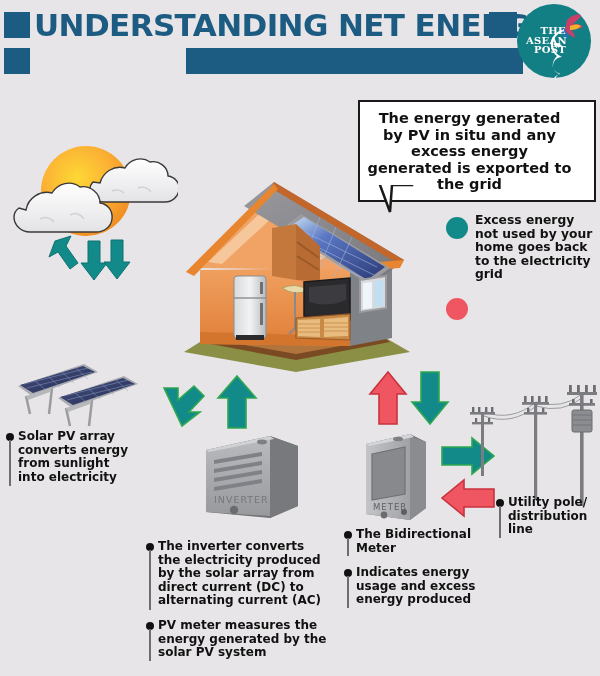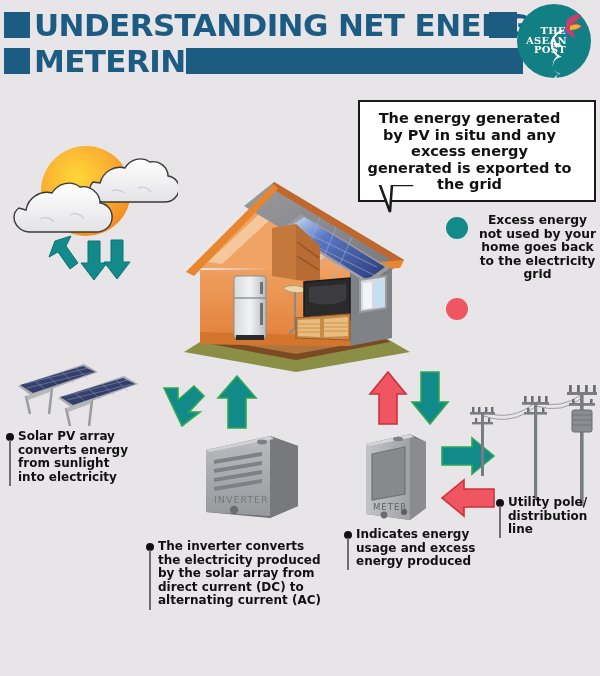--- a/index.html
+++ b/index.html
@@ -41,21 +41,21 @@
   }
   .callout p{
     margin:0;text-align:center;color:#111;
     font-weight:bold;font-size:14.5px;line-height:16.5px;
     font-family:"DejaVu Sans", sans-serif;
   }
   .callout-tail{position:absolute;left:378px;top:182px;width:36px;height:32px;}
 
   
   .legend{position:absolute;left:446px;top:214px;width:154px;}
-  .lg-row{position:relative;margin-bottom:13px;min-height:52px;text-align:center;}
+  .lg-row{position:relative;margin-bottom:13px;min-height:52px;}
   .lg-dot{position:absolute;left:0;top:3px;width:22px;height:22px;border-radius:50%;}
   .lg-txt{margin-left:29px;color:#111;font-weight:bold;font-size:12.3px;line-height:13.6px;
           font-family:"DejaVu Sans", sans-serif;}
 
   
   .cap{position:absolute;}
   .cap-item{position:relative;padding-left:12px;margin-bottom:11px;}
   .cap-bullet{position:absolute;left:0;top:3px;width:8px;height:8px;border-radius:50%;background:#111;}
   .cap-line{position:absolute;left:3.2px;top:10px;width:1.6px;background:#6d6d6d;}
   .cap-txt{color:#111;font-weight:bold;font-size:12px;line-height:13.6px;
@@ -68,21 +68,20 @@
 <body>
 
 <div class="stage">
 
   <div class="hdr">
     <div class="hdr-sq a"></div>
     <div class="hdr-sq b"></div>
     <div class="hdr-sq c"></div>
     <div class="hdr-bar"></div>
     <div class="hdr-t1">UNDERSTANDING NET ENERGY</div>
-    <div class="hdr-t2">METERING</div>
 
     <div class="logo">
       <svg width="74" height="74" viewBox="0 0 74 74">
         <path d="M50 16 c5 -5 11 -7 15 -5 -3 4 -6 7 -10 9 4 -1 9 0 11 3 -4 2 -9 3 -13 2 3 2 5 6 5 9 -4 -2 -8 -5 -10 -8z" fill="#c8406a"></path>
         <path d="M53 22 c4 -2 8 -2 11 0 -3 3 -7 4 -11 4z" fill="#f0b429"></path>
         <path d="M46 24 c4 3 6 7 5 11 -3 -2 -6 -6 -7 -10z" fill="#2f6fb5"></path>
         <path d="M44 26 c-5 2 -9 7 -10 12 -1 6 2 11 6 14 -3 3 -5 7 -4 11 1 4 4 6 7 6 -3 2 -5 5 -4 8 1 4 5 6 9 5
                  -4 2 -7 5 -6 8 -5 -2 -8 -7 -7 -12 1 -4 4 -7 8 -8 -4 -1 -7 -4 -7 -8 0 -5 4 -9 9 -9 -5 -2 -9 -7 -9 -12
                  0 -7 5 -13 12 -14z" fill="#ffffff"></path>
         <path d="M36 40 c3 -2 7 -1 9 2 -3 2 -7 1 -9 -2z" fill="#ffffff"></path>
@@ -380,23 +379,33 @@
       <div class="cap-txt">Solar PV array converts energy from sunlight into electricity</div>
     </div>
   </div>
 
   <div class="cap" style="left:146px;top:528px;width:182px;margin-top:12px;">
     <div class="cap-item">
       <div class="cap-bullet"></div>
       <div class="cap-line" style="height:60px;"></div>
       <div class="cap-txt">The inverter converts the electricity produced by the solar array from direct current (DC) to alternating current (AC)</div>
     </div>
+    <div class="cap-item">
+      <div class="cap-bullet"></div>
+      <div class="cap-line" style="height:32px;"></div>
+      <div class="cap-txt">PV meter measures the energy generated by the solar PV system</div>
+    </div>
   </div>
 
   <div class="cap" style="left:344px;top:528px;width:140px;">
+    <div class="cap-item">
+      <div class="cap-bullet"></div>
+      <div class="cap-line" style="height:18px;"></div>
+      <div class="cap-txt">The Bidirectional Meter</div>
+    </div>
     <div class="cap-item">
       <div class="cap-bullet"></div>
       <div class="cap-line" style="height:32px;"></div>
       <div class="cap-txt">Indicates energy usage and excess energy produced</div>
     </div>
   </div>
 
   <div class="cap" style="left:496px;top:496px;width:104px;">
     <div class="cap-item">
       <div class="cap-bullet"></div>

